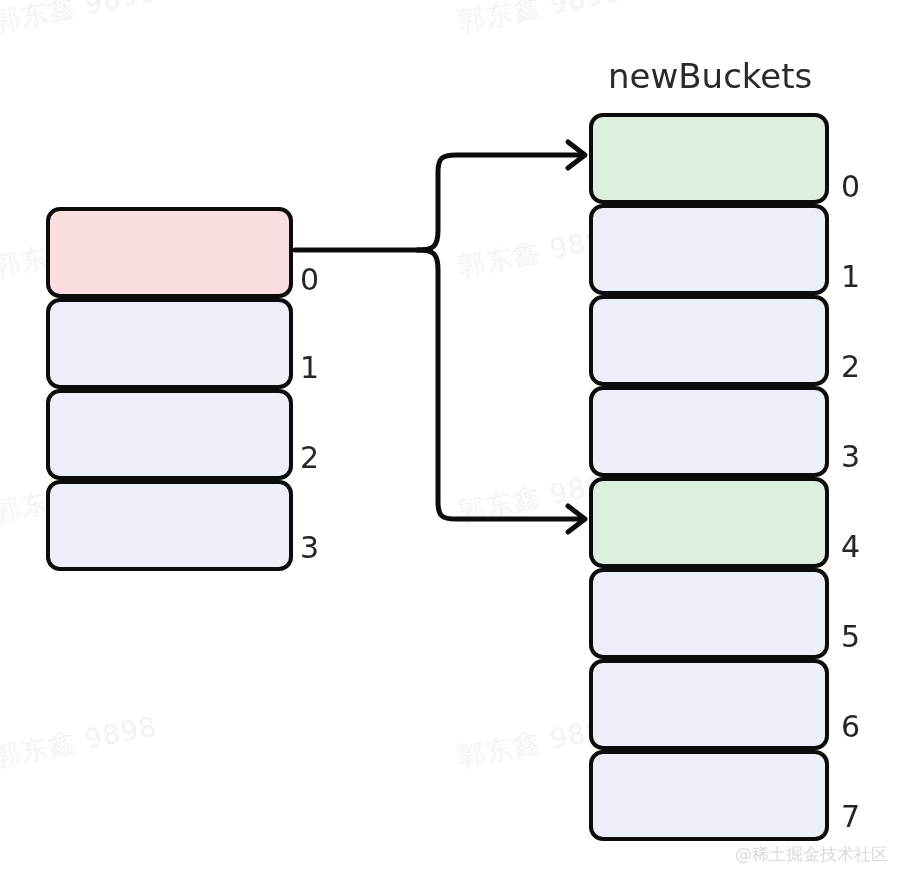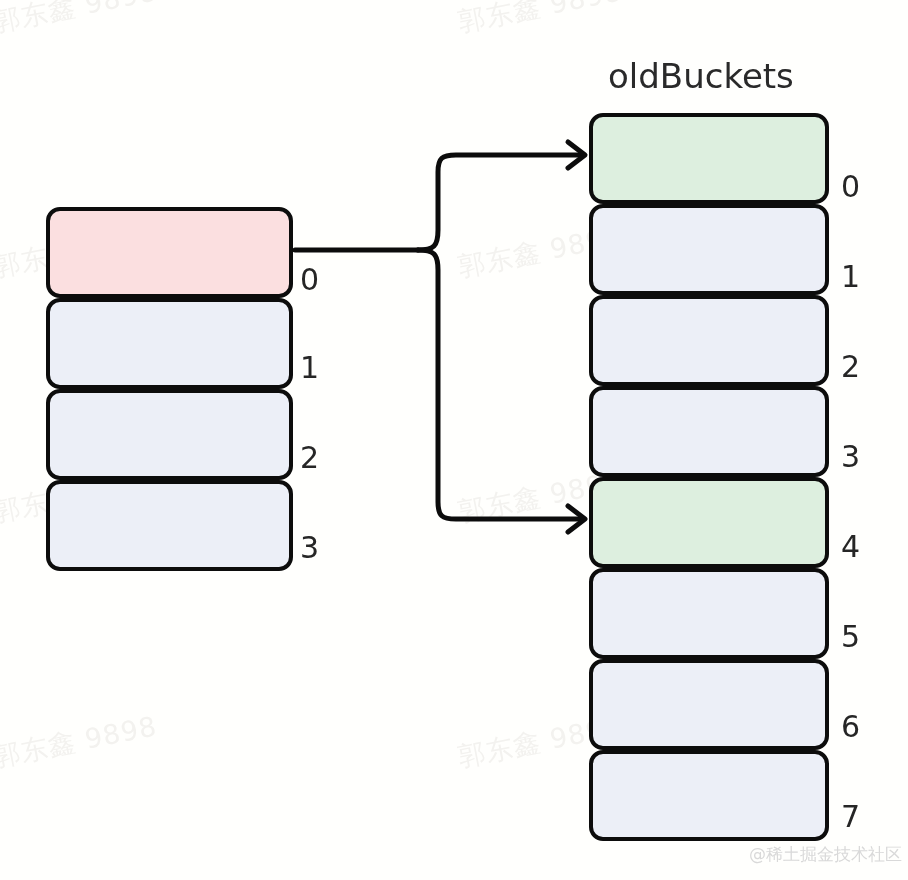--- a/index.html
+++ b/index.html
@@ -32,21 +32,21 @@
     font-size: 27px;
     font-family: "DejaVu Sans", sans-serif;
     letter-spacing: 1px;
     white-space: nowrap;
     transform: rotate(-11deg);
     transform-origin: left top;
     user-select: none;
   }
   .wm-corner {
     position: absolute;
-    right: 6px;
+    right: 20px;
     bottom: 14px;
     color: #d9d9d9;
     font-size: 17px;
     font-family: "DejaVu Sans", sans-serif;
     white-space: nowrap;
     user-select: none;
   }
 
   
   .col-title {
@@ -110,21 +110,21 @@
       <div class="bucket fill-pink" style="left: 46px; top: 207px; width: 247px; height: 91px;"></div>
       <div class="idx" style="left: 300px; top: 265px;">0</div>
       <div class="bucket fill-plain" style="left: 46px; top: 298px; width: 247px; height: 91px;"></div>
       <div class="idx" style="left: 300px; top: 353px;">1</div>
       <div class="bucket fill-plain" style="left: 46px; top: 389px; width: 247px; height: 91px;"></div>
       <div class="idx" style="left: 300px; top: 443px;">2</div>
       <div class="bucket fill-plain" style="left: 46px; top: 480px; width: 247px; height: 91px;"></div>
       <div class="idx" style="left: 300px; top: 533px;">3</div>
     </div>
 
-  <div class="col-title" id="title-new" style="left: 608px; top: 56px;">oldBuckets</div>
+  <div class="col-title" id="title-new" style="left: 608px; top: 56px;">newBuckets</div>
   <div id="new-col">
       <div class="bucket fill-green" style="left: 589px; top: 113px; width: 240px; height: 91px;"></div>
       <div class="idx" style="left: 841px; top: 172px;">0</div>
       <div class="bucket fill-plain" style="left: 589px; top: 204px; width: 240px; height: 91px;"></div>
       <div class="idx" style="left: 841px; top: 262px;">1</div>
       <div class="bucket fill-plain" style="left: 589px; top: 295px; width: 240px; height: 91px;"></div>
       <div class="idx" style="left: 841px; top: 352px;">2</div>
       <div class="bucket fill-plain" style="left: 589px; top: 386px; width: 240px; height: 91px;"></div>
       <div class="idx" style="left: 841px; top: 442px;">3</div>
       <div class="bucket fill-green" style="left: 589px; top: 477px; width: 240px; height: 91px;"></div>

